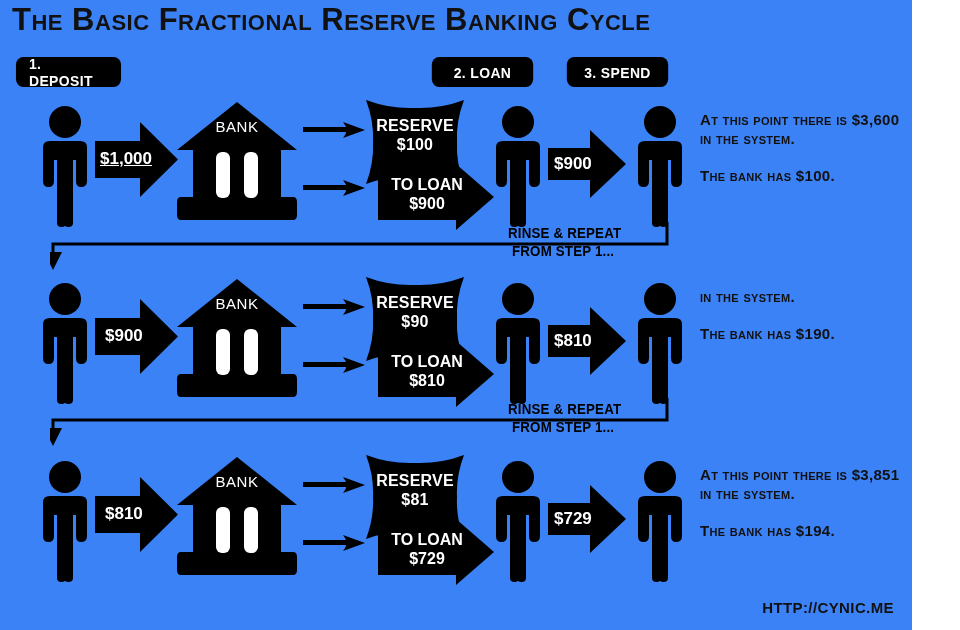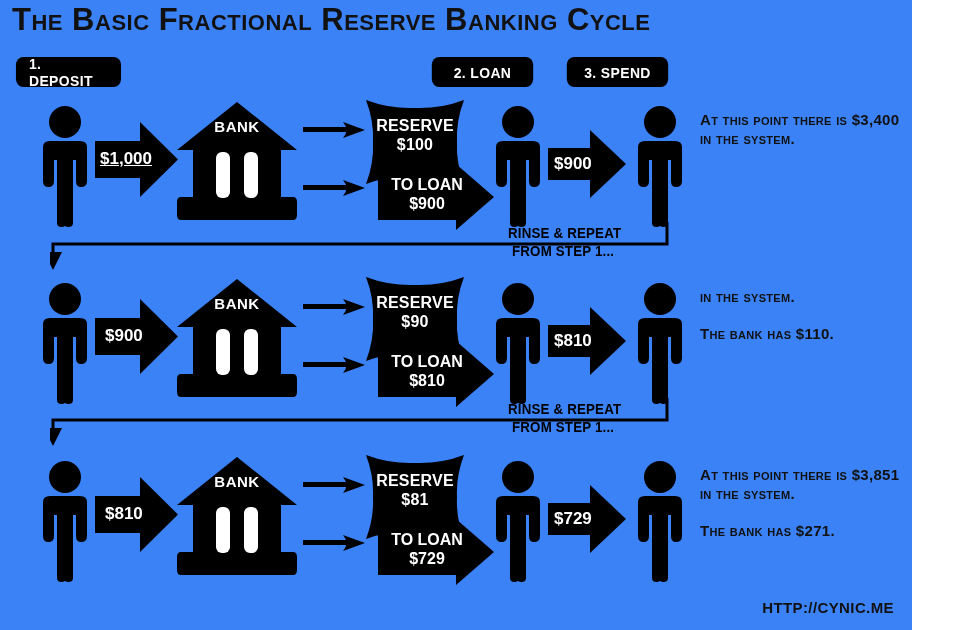--- a/index.html
+++ b/index.html
@@ -59,21 +59,21 @@
 
   
   .bank { position: absolute; }
   .bank-label {
     position: absolute;
     left: 0; right: 0;
     top: 16px;
     text-align: center;
     color: #ffffff;
     font-size: 15px;
-    font-weight: bold;
+    font-weight: normal;
     letter-spacing: 0.5px;
     pointer-events: none;
   }
 
   
   .money-arrow { position: absolute; }
   .money-arrow .label {
     position: absolute;
     color: #ffffff;
     font-weight: bold;
@@ -235,23 +235,24 @@
     </div>
 
     <div class="person" style="left:628px; top:5px;">
       <svg width="64" height="122" viewBox="0 0 64 122">
         <circle cx="32" cy="17" r="16" fill="#000"></circle>
         <path d="M10 42 Q10 36 17 36 L47 36 Q54 36 54 42 L54 76 Q54 82 48 82 Q43 82 43 76 L43 55 L40 55 L40 118 Q40 122 35.5 122 Q31 122 31 118 L31 85 L33 85 L33 118 Q33 122 28.5 122 Q24 122 24 118 L24 55 L21 55 L21 76 Q21 82 15.5 82 Q10 82 10 76 Z" fill="#000"></path>
       </svg>
     </div>
 
     <div class="note" style="left:700px; top:10px;">
-      <div>At this point there is $3,400</div>
+      <div>At this point there is $3,600</div>
       <div>in the system.</div>
       <div style="height:18px;"></div>
+      <div>The bank has $100.</div>
     </div>
   </div>
 
   <div class="loopback" style="left:50px; top:222px;">
     <svg width="620" height="50" viewBox="0 0 620 50">
       <path d="M617 0 L617 22 L3 22 L3 36" stroke="#000" stroke-width="3" fill="none"></path>
       <path d="M3 48 L-6 30 L12 30 Z" fill="#000"></path>
     </svg>
   </div>
   <div class="loop-text" style="left:508px; top:225px;">RINSE &amp; REPEAT</div>
@@ -333,21 +334,21 @@
     <div class="person" style="left:628px; top:5px;">
       <svg width="64" height="122" viewBox="0 0 64 122">
         <circle cx="32" cy="17" r="16" fill="#000"></circle>
         <path d="M10 42 Q10 36 17 36 L47 36 Q54 36 54 42 L54 76 Q54 82 48 82 Q43 82 43 76 L43 55 L40 55 L40 118 Q40 122 35.5 122 Q31 122 31 118 L31 85 L33 85 L33 118 Q33 122 28.5 122 Q24 122 24 118 L24 55 L21 55 L21 76 Q21 82 15.5 82 Q10 82 10 76 Z" fill="#000"></path>
       </svg>
     </div>
 
     <div class="note" style="left:700px; top:10px;">
       <div>in the system.</div>
       <div style="height:18px;"></div>
-      <div>The bank has $110.</div>
+      <div>The bank has $190.</div>
     </div>
   </div>
 
   <div class="loopback" style="left:50px; top:398px;">
     <svg width="620" height="50" viewBox="0 0 620 50">
       <path d="M617 0 L617 22 L3 22 L3 36" stroke="#000" stroke-width="3" fill="none"></path>
       <path d="M3 48 L-6 30 L12 30 Z" fill="#000"></path>
     </svg>
   </div>
   <div class="loop-text" style="left:508px; top:401px;">RINSE &amp; REPEAT</div>
@@ -430,19 +431,19 @@
       <svg width="64" height="122" viewBox="0 0 64 122">
         <circle cx="32" cy="17" r="16" fill="#000"></circle>
         <path d="M10 42 Q10 36 17 36 L47 36 Q54 36 54 42 L54 76 Q54 82 48 82 Q43 82 43 76 L43 55 L40 55 L40 118 Q40 122 35.5 122 Q31 122 31 118 L31 85 L33 85 L33 118 Q33 122 28.5 122 Q24 122 24 118 L24 55 L21 55 L21 76 Q21 82 15.5 82 Q10 82 10 76 Z" fill="#000"></path>
       </svg>
     </div>
 
     <div class="note" style="left:700px; top:10px;">
       <div>At this point there is $3,851</div>
       <div>in the system.</div>
       <div style="height:18px;"></div>
-      <div>The bank has $271.</div>
+      <div>The bank has $194.</div>
     </div>
   </div>
 
   <div class="footer">HTTP://CYNIC.ME</div>
 
 </div>
 
 </body></html>

